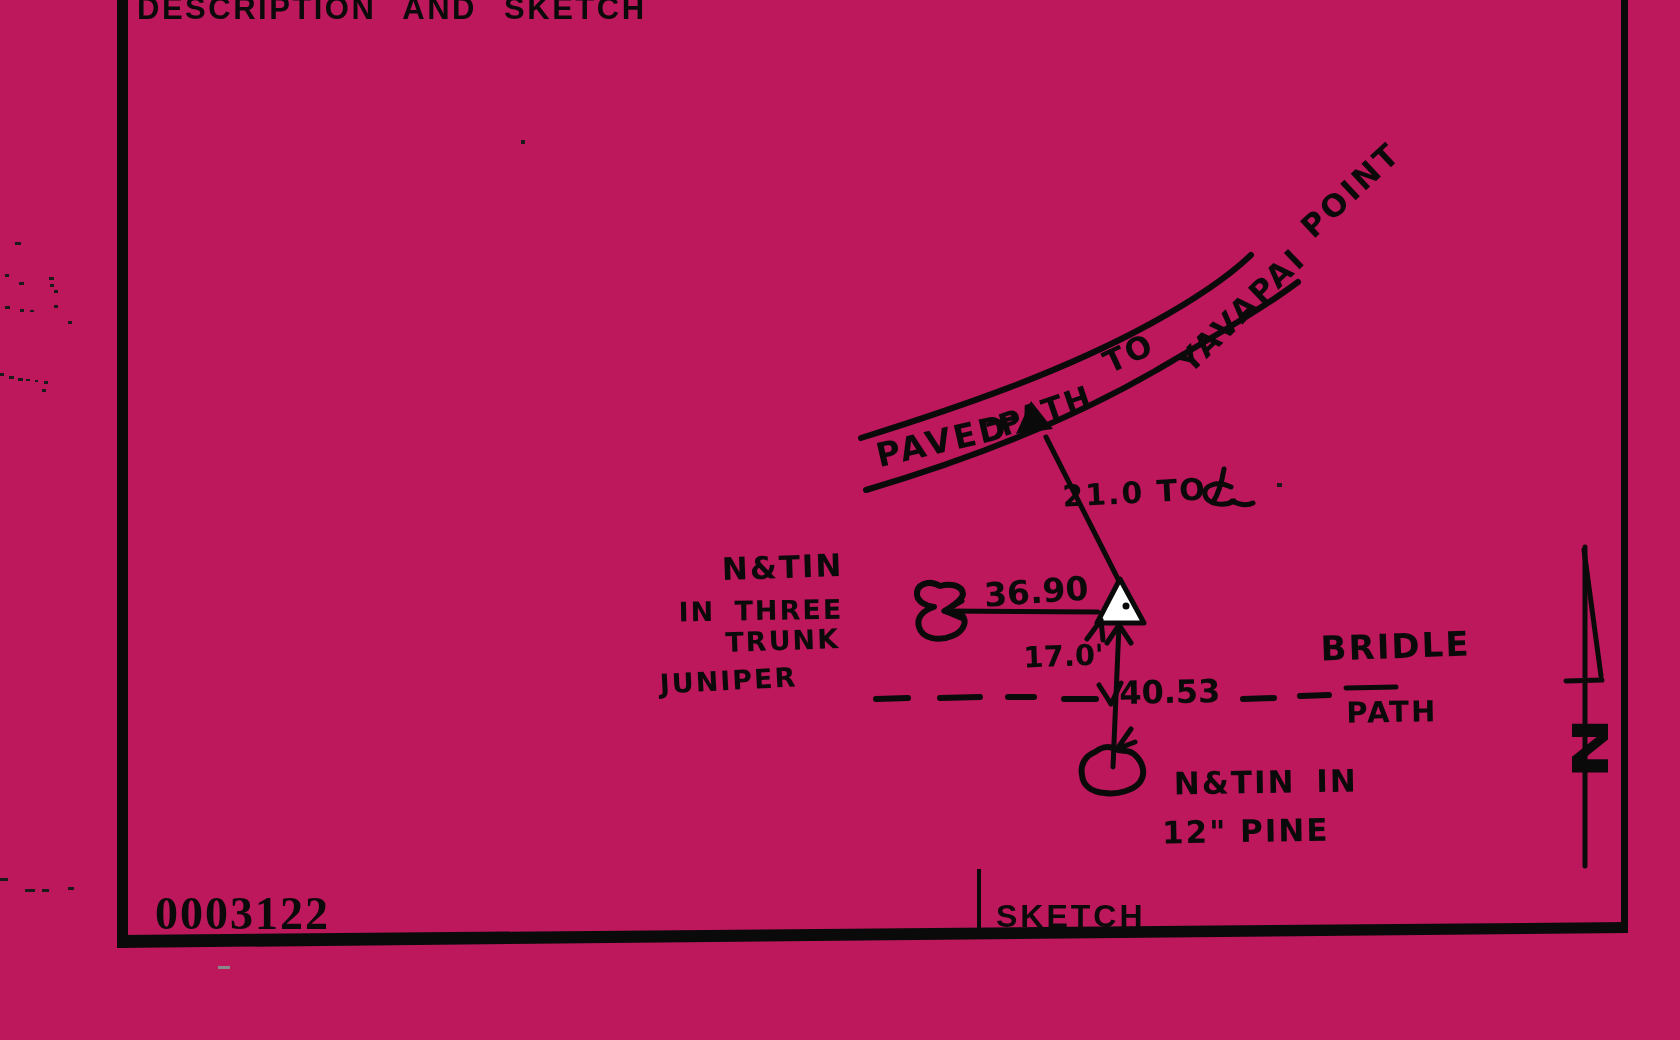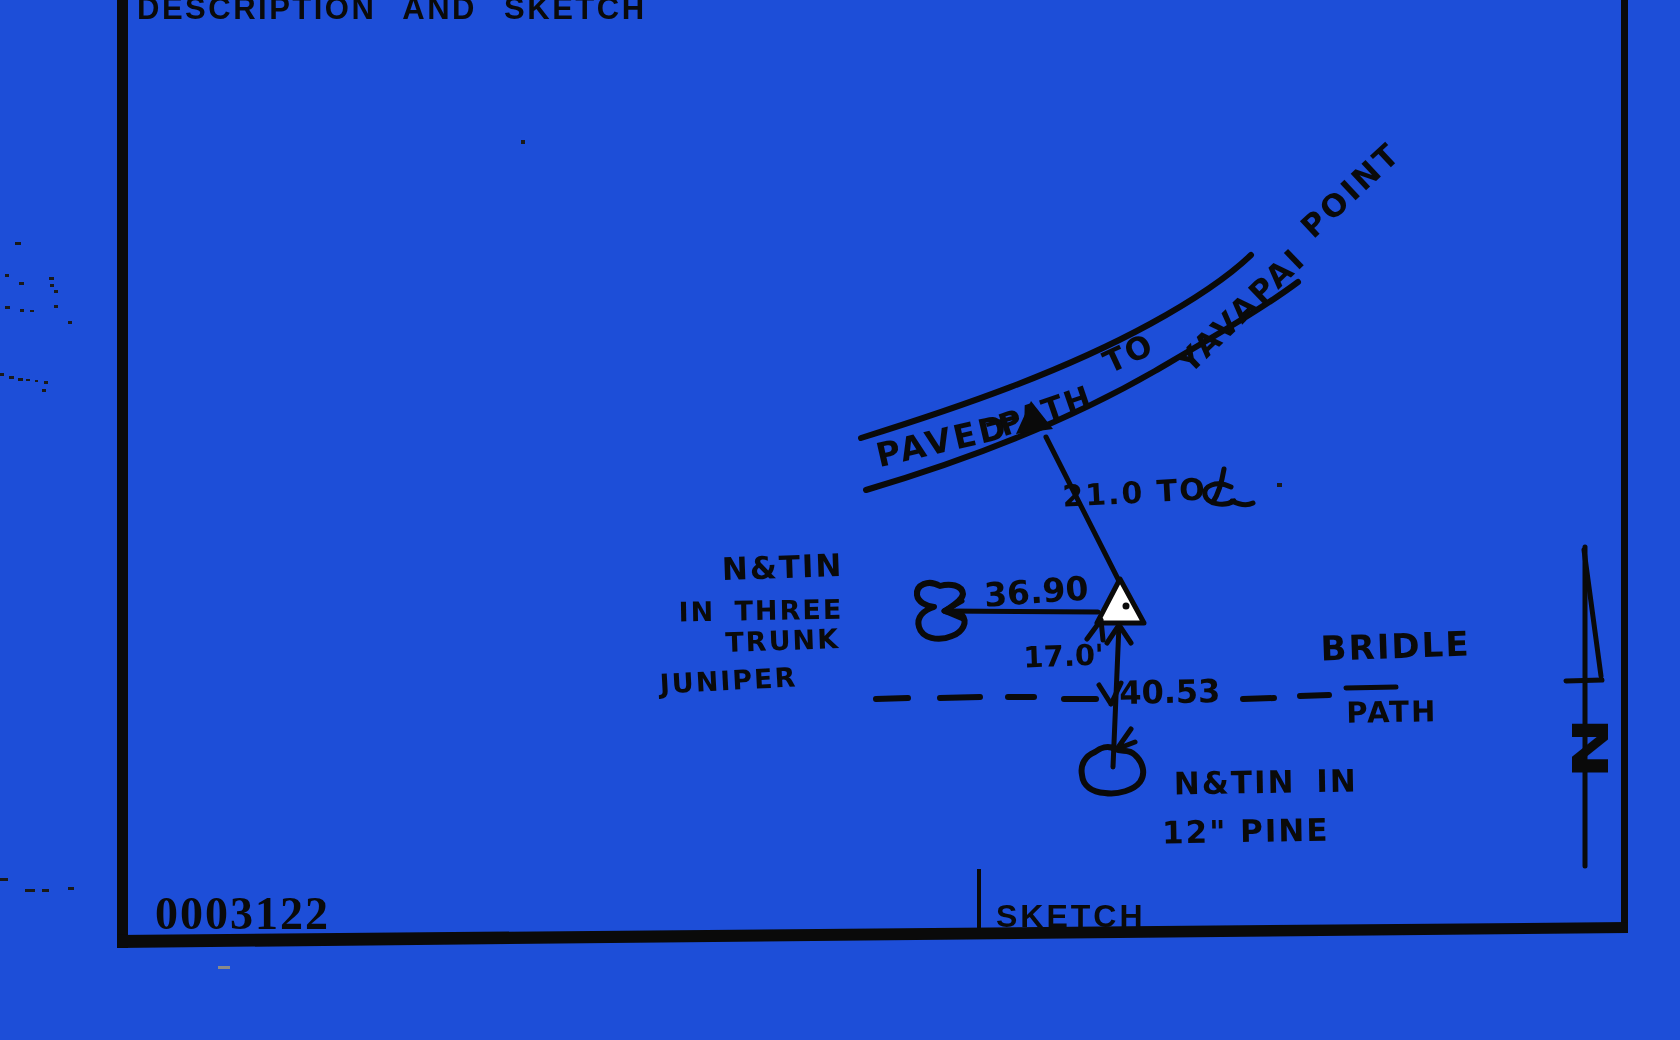--- a/index.html
+++ b/index.html
@@ -1,16 +1,16 @@
 <!DOCTYPE html>
 <html><head>
 <meta charset="utf-8">
 <style>
   html,body{margin:0;padding:0;background:#ffffff;width:1680px;height:1040px;overflow:hidden;}
-  .page{position:relative;width:1680px;height:1040px;background:#1d4ed8;}
+  .page{position:relative;width:1680px;height:1040px;background:#be185d;}
   svg{position:absolute;left:0;top:0;}
   svg text{fill:#0a0a0a;}
   .hand{font-family:"DejaVu Sans",sans-serif;font-weight:700;}
   .print{font-family:"Liberation Sans",sans-serif;font-weight:700;}
   .stamp{font-family:"Liberation Serif",serif;font-weight:700;}
   .stroke{stroke:#0a0a0a;fill:none;stroke-linecap:round;stroke-linejoin:round;}
 </style>
 </head>
 <body>
 

